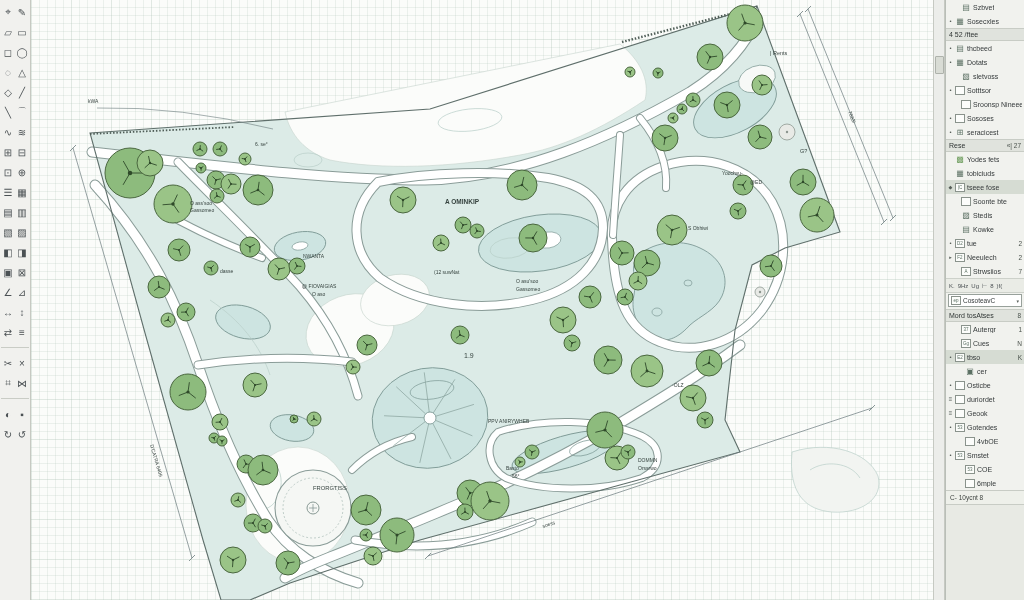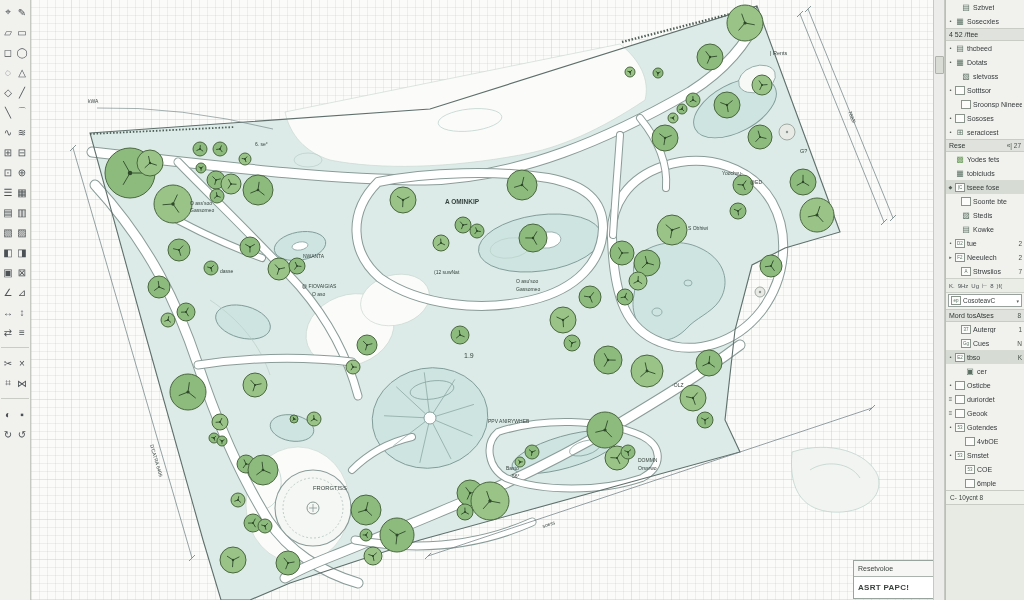--- a/index.html
+++ b/index.html
@@ -651,27 +651,20 @@
       <text x="313" y="490" font-size="5.8" fill="#35423e" font-family="&quot;Liberation Sans&quot;, sans-serif">FRORGTISS</text>
       <text x="488" y="423" font-size="5" fill="#35423e" font-family="&quot;Liberation Sans&quot;, sans-serif">PPV ANIRYWHEB</text>
       <text x="506" y="470" font-size="5" fill="#35423e" font-family="&quot;Liberation Sans&quot;, sans-serif">Basto</text>
       <text x="512" y="478" font-size="5" fill="#35423e" font-family="&quot;Liberation Sans&quot;, sans-serif">56°</text>
       <text x="638" y="462" font-size="5" fill="#35423e" font-family="&quot;Liberation Sans&quot;, sans-serif">DOMMN</text>
       <text x="638" y="470" font-size="5" fill="#35423e" font-family="&quot;Liberation Sans&quot;, sans-serif">Orssrwo</text>
       <text x="150" y="445" font-size="5" fill="#35423e" font-family="&quot;Liberation Sans&quot;, sans-serif" transform="rotate(74 150 445)">D'CATRA 6409</text>
       <text x="848" y="112" font-size="5" fill="#35423e" font-family="&quot;Liberation Sans&quot;, sans-serif" transform="rotate(68 848 112)">7883!</text>
       <text x="543" y="528" font-size="5" fill="#35423e" font-family="&quot;Liberation Sans&quot;, sans-serif" transform="rotate(-18 543 528)">soess</text>
     </svg>
-  <div class="titleblock">
-    <div class="tb-head">
-      <span>Resetvoloe</span>
-      <span class="tb-icon">▦</span>
-    </div>
-    <div class="tb-body">ASRT PAPC!</div>
-  </div>
 </div>
 
 <div class="vscroll">
   <div class="handle"></div>
 </div>
 
 <div class="panel">
   <div class="panel-inner">
       <div class="p-row">
         <span class="p-bullet"></span>

